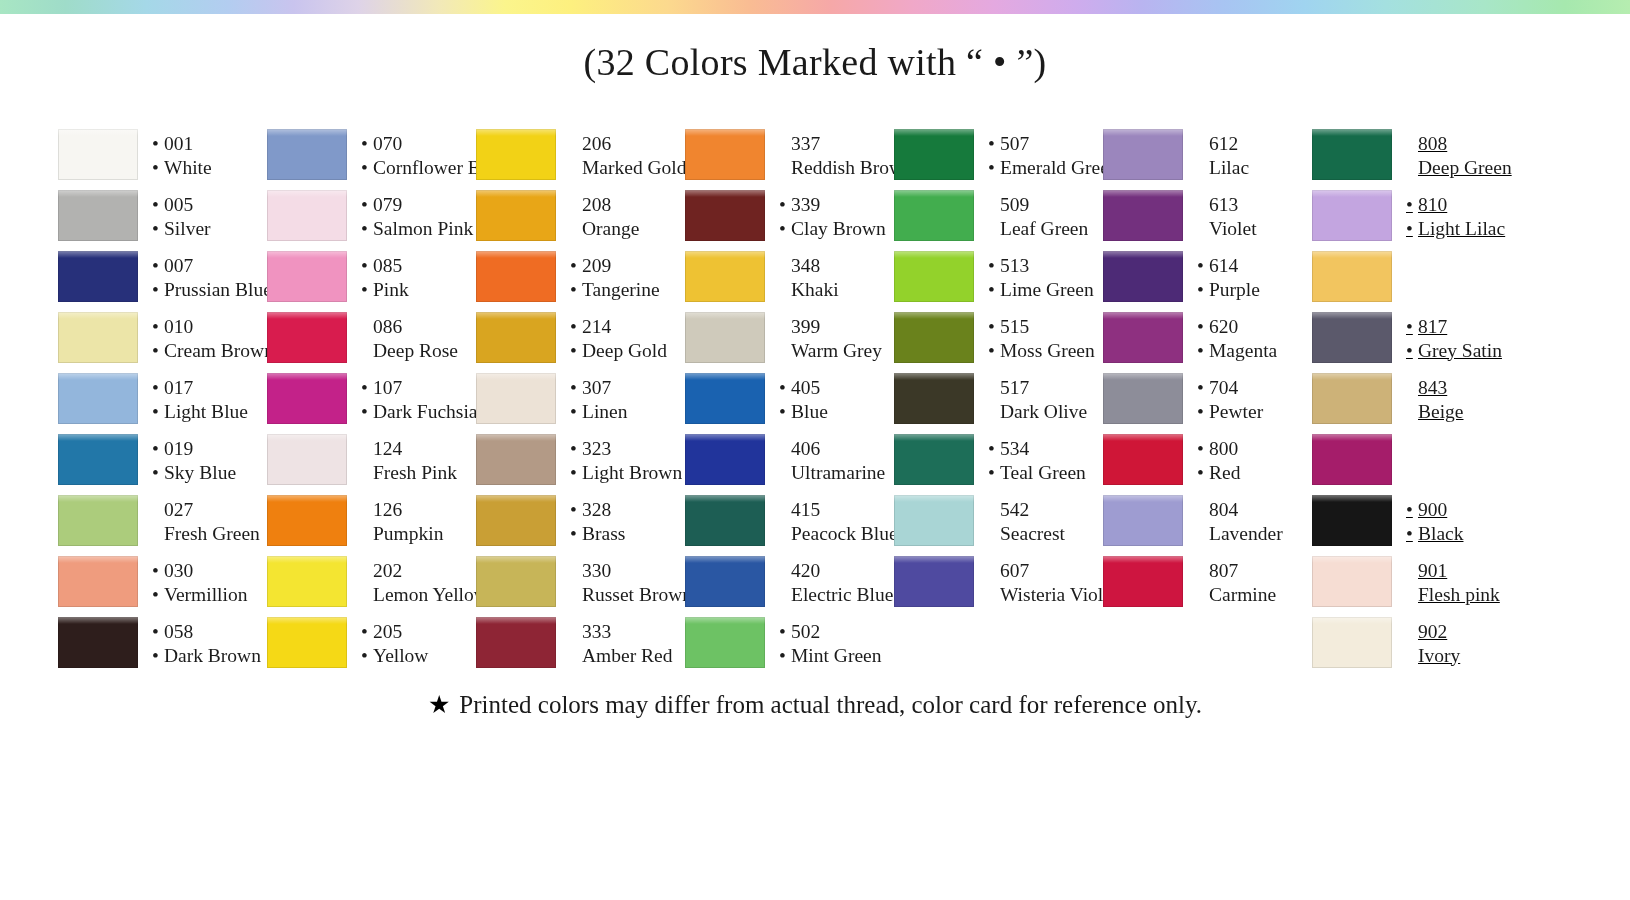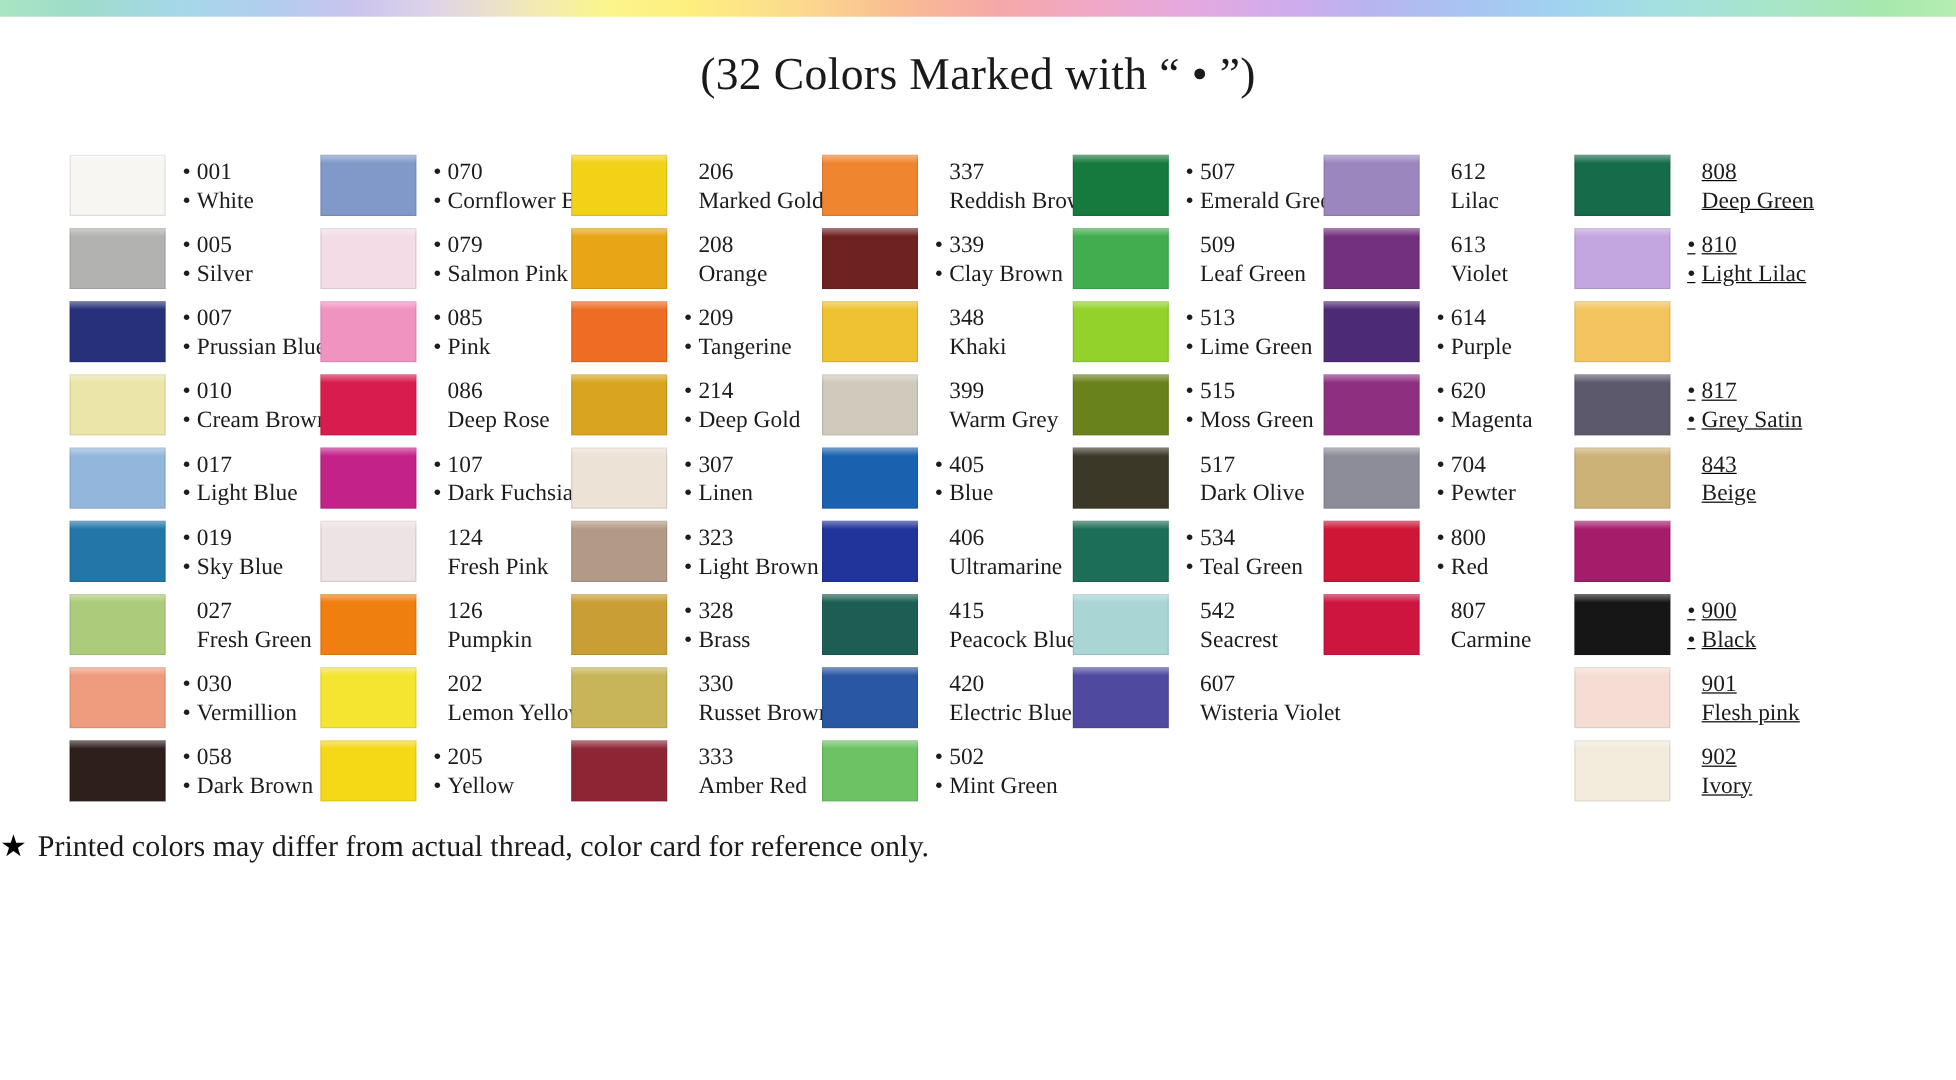--- a/index.html
+++ b/index.html
@@ -161,21 +161,21 @@
     text-align: left;
   }
   .dot-slot.empty { visibility: hidden; }
   .code-text, .name-text { display: inline-block; }
 
   #footer-note {
     position: absolute;
     top: 690px;
     left: 0;
     width: 1630px;
-    text-align: left;
+    text-align: center;
     font-size: 25px;
     color: #1a1a1a;
     white-space: nowrap;
   }
   #footer-star {
     display: inline-block;
     font-size: 25px;
     margin-right: 9px;
     vertical-align: baseline;
     color: #000;
@@ -1148,20 +1148,39 @@
           </div>
           <div class="label-line">
             <span class="dot-slot">•</span>
             <span class="name-text">Red</span>
           </div>
         </div>
       </div>
       <div class="color-row">
         <div class="swatch-wrap">
           <div class="swatch">
+            <div class="band" style="background: rgb(158, 156, 209);"></div>
+            <div class="sheen"></div>
+            <div class="gutter"></div>
+          </div>
+        </div>
+        <div class="label-block">
+          <div class="label-line">
+            <span class="dot-slot empty">•</span>
+            <span class="code-text">804</span>
+          </div>
+          <div class="label-line">
+            <span class="dot-slot empty">•</span>
+            <span class="name-text">Lavender</span>
+          </div>
+        </div>
+      </div>
+      <div class="color-row">
+        <div class="swatch-wrap">
+          <div class="swatch">
             <div class="band" style="background: rgb(206, 21, 64);"></div>
             <div class="sheen"></div>
             <div class="gutter"></div>
           </div>
         </div>
         <div class="label-block">
           <div class="label-line">
             <span class="dot-slot empty">•</span>
             <span class="code-text">807</span>
           </div>

